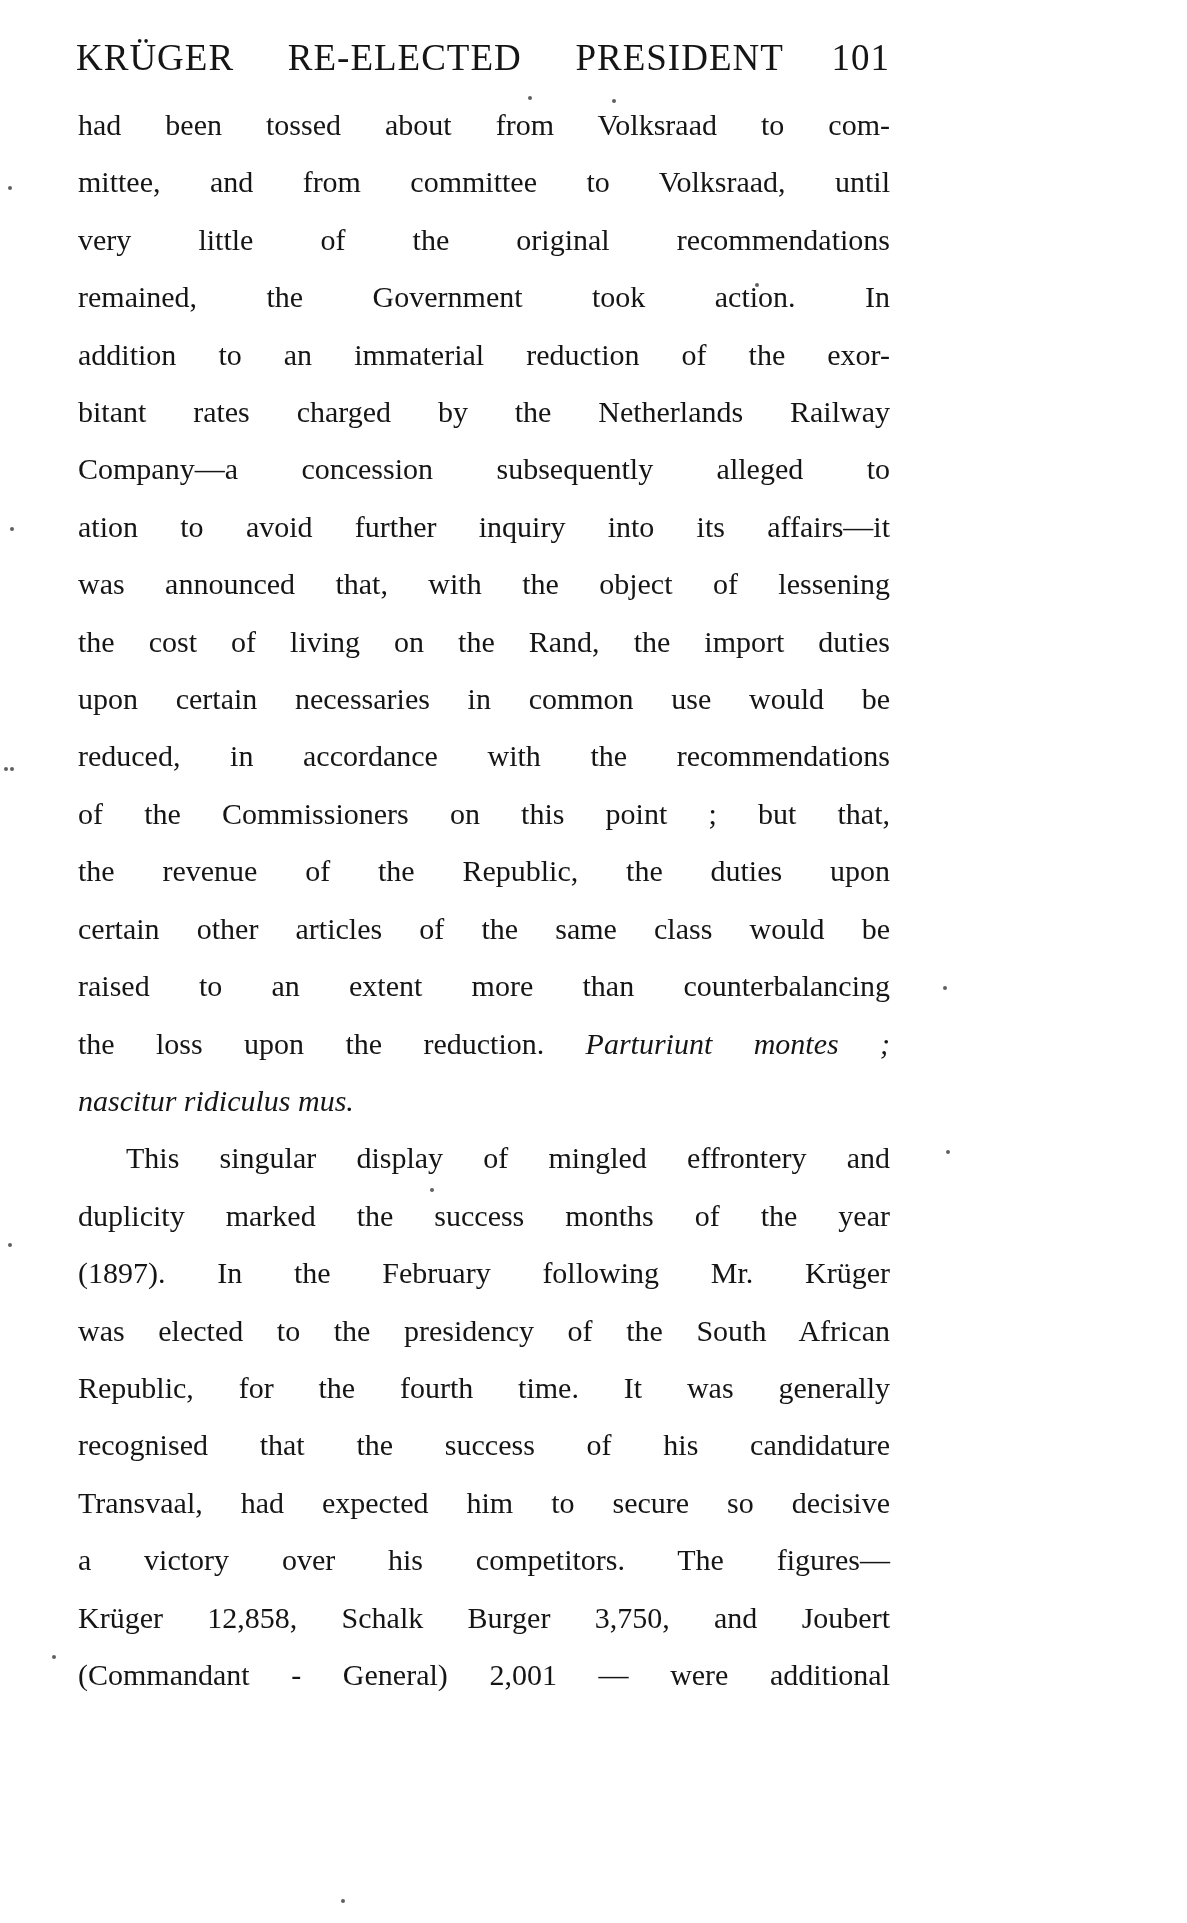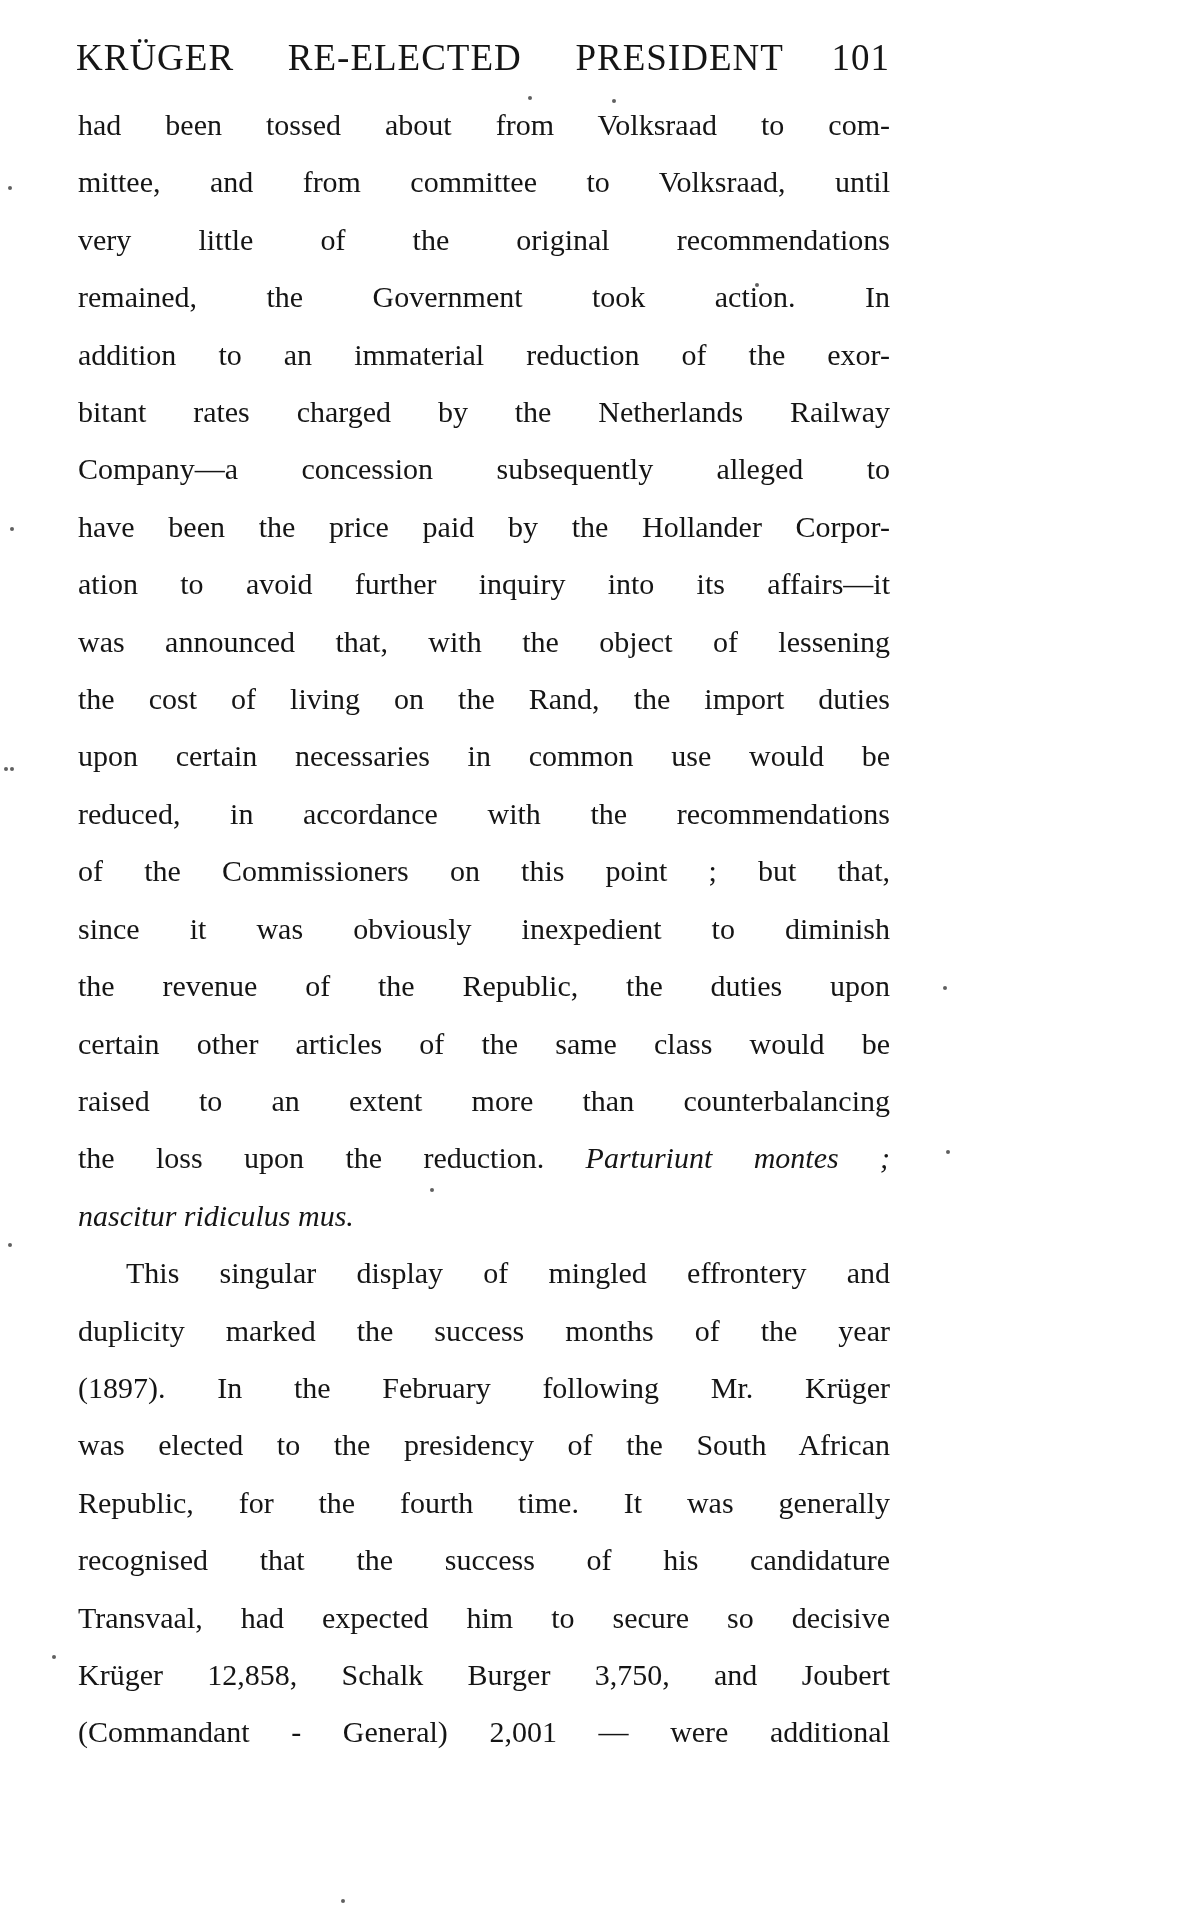--- a/index.html
+++ b/index.html
@@ -64,40 +64,39 @@
     <span class="head-page-number">101</span>
   </div>
   <div class="text-block">
       <div class="line"><span>had been tossed about from Volksraad to com-</span></div>
       <div class="line"><span>mittee, and from committee to Volksraad, until</span></div>
       <div class="line"><span>very little of the original recommendations</span></div>
       <div class="line"><span>remained, the Government took action. In</span></div>
       <div class="line"><span>addition to an immaterial reduction of the exor-</span></div>
       <div class="line"><span>bitant rates charged by the Netherlands Railway</span></div>
       <div class="line"><span>Company—a concession subsequently alleged to</span></div>
-      <div class="line"><span>have been the price paid by the Hollander Corpor-</span></div>
       <div class="line"><span>ation to avoid further inquiry into its affairs—it</span></div>
       <div class="line"><span>was announced that, with the object of lessening</span></div>
       <div class="line"><span>the cost of living on the Rand, the import duties</span></div>
       <div class="line"><span>upon certain necessaries in common use would be</span></div>
       <div class="line"><span>reduced, in accordance with the recommendations</span></div>
       <div class="line"><span>of the Commissioners on this point ; but that,</span></div>
-      <div class="line"><span>since it was obviously inexpedient to diminish</span></div>
       <div class="line"><span>the revenue of the Republic, the duties upon</span></div>
       <div class="line"><span>certain other articles of the same class would be</span></div>
       <div class="line"><span>raised to an extent more than counterbalancing</span></div>
       <div class="line"><span>the loss upon the reduction. </span><em>Parturiunt montes ;</em></div>
       <div class="line flush"><em>nascitur ridiculus mus.</em></div>
       <div class="line indent"><span>This singular display of mingled effrontery and</span></div>
       <div class="line"><span>duplicity marked the success months of the year</span></div>
       <div class="line"><span>(1897). In the February following Mr. Krüger</span></div>
       <div class="line"><span>was elected to the presidency of the South African</span></div>
       <div class="line"><span>Republic, for the fourth time. It was generally</span></div>
       <div class="line"><span>recognised that the success of his candidature</span></div>
       <div class="line"><span>Transvaal, had expected him to secure so decisive</span></div>
+      <div class="line"><span>a victory over his competitors. The figures—</span></div>
       <div class="line"><span>Krüger 12,858, Schalk Burger 3,750, and Joubert</span></div>
       <div class="line"><span>(Commandant - General) 2,001 — were additional</span></div>
     </div>
 <div class="speck" style="left: 528px; top: 96px;"></div>
     <div class="speck" style="left: 612px; top: 99px;"></div>
     <div class="speck" style="left: 8px; top: 186px;"></div>
     <div class="speck" style="left: 755px; top: 283px;"></div>
     <div class="speck" style="left: 10px; top: 527px;"></div>
     <div class="speck" style="left: 4px; top: 767px;"></div>
     <div class="speck" style="left: 10px; top: 767px;"></div>

